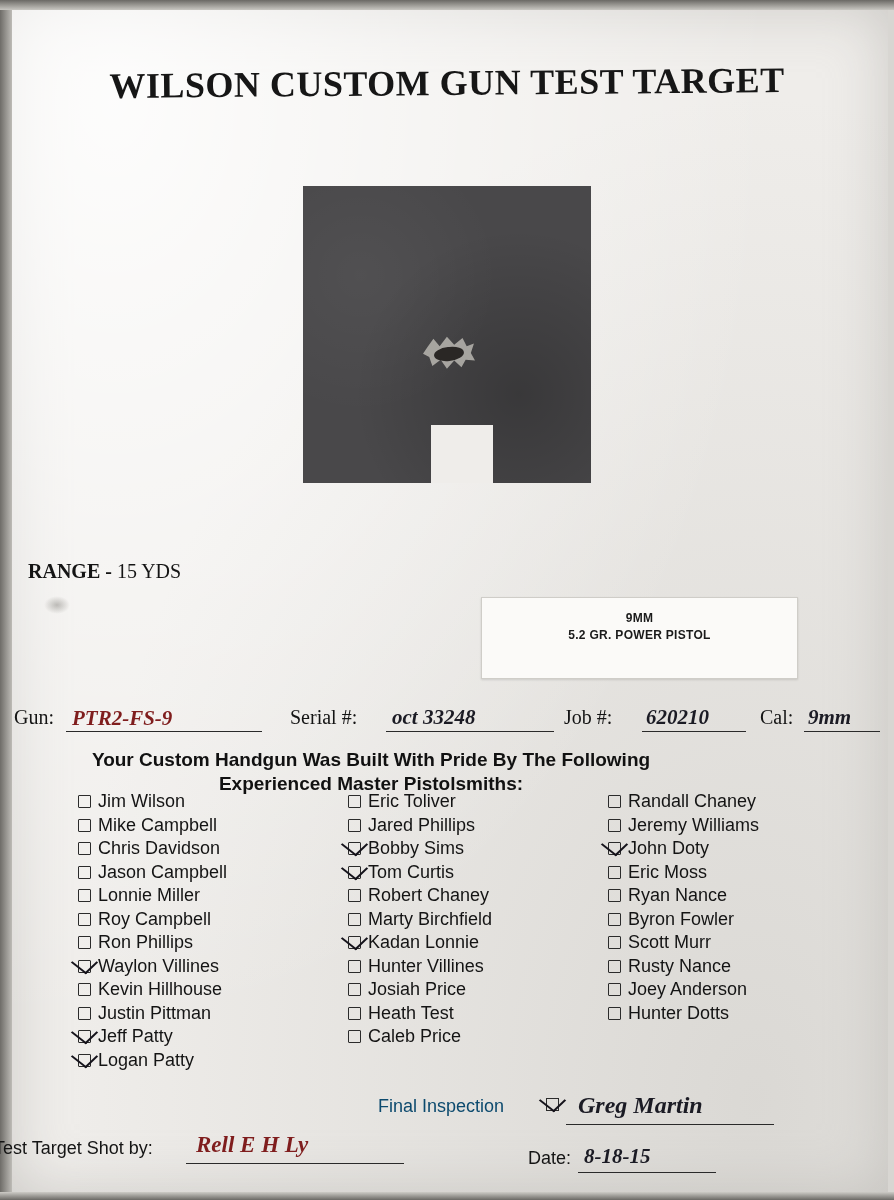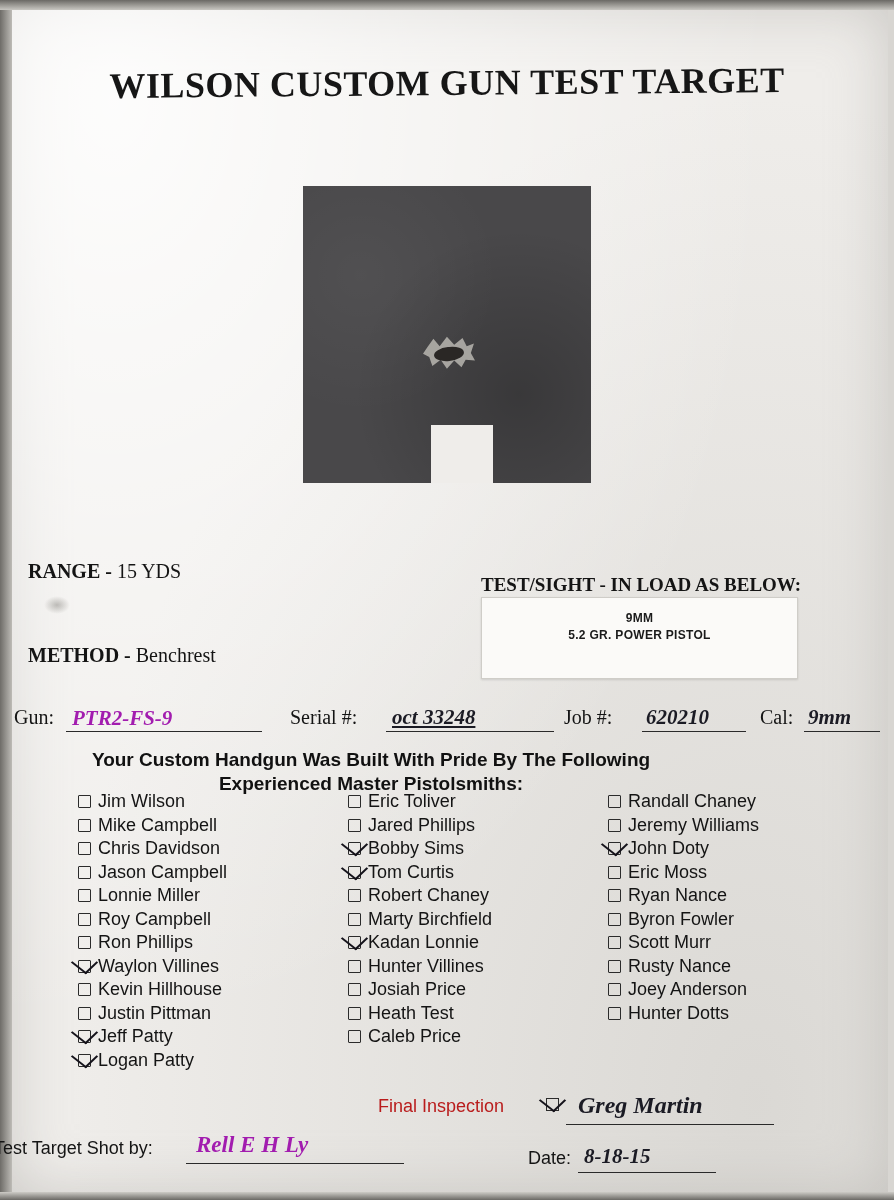--- a/index.html
+++ b/index.html
@@ -180,21 +180,21 @@
   }
   .gunline .rule {
     position: absolute;
     height: 0;
     border-bottom: 1px solid #2a2a2a;
     top: 31px;
   }
   .hand {
     position: absolute;
     font-family: "Liberation Serif", serif;
-    color: #a21caf;
+    color: #7f1d1d;
     font-style: italic;
     font-weight: bold;
   }
   .hand-dark { color: #1b1b24; }
 
   .pride {
     position: absolute;
     top: 748px;
     left: 0;
     width: 742px;
@@ -250,21 +250,21 @@
     border-bottom: 2px solid #14121a;
     transform: rotate(38deg) skewX(-8deg);
   }
 
   .final {
     position: absolute;
     left: 378px;
     top: 1096px;
     font-family: "Liberation Sans", sans-serif;
     font-size: 18px;
-    color: #b91c1c;
+    color: #0c4a6e;
   }
   .final-rule {
     position: absolute;
     left: 566px;
     top: 1124px;
     width: 208px;
     border-bottom: 1px solid #2a2a2a;
   }
   .final-box {
     position: absolute;
@@ -338,39 +338,35 @@
       <div class="core"></div>
     </div>
   </div>
 
   <div class="smudge"></div>
 
   <div class="lbl range">
     <b>RANGE - </b><span>15 YDS</span>
   </div>
 
-  <div class="lbl method">
-    <b>METHOD - </b><span>Benchrest</span>
-  </div>
-
-  <div class="lbl testsight">TEST/SIGHT - IN LOAD AS BELOW:</div>
+
 
   <div class="load-box">
     <div>9MM</div>
     <div>5.2 GR. POWER PISTOL</div>
   </div>
 
   <div class="gunline">
     <span class="k" style="left:6px; top:6px;">Gun:</span>
     <span class="rule" style="left:58px; width:196px;"></span>
     <span class="hand" style="left:64px; top:6px; font-size:21px;">PTR2-FS-9</span>
 
     <span class="k" style="left:282px; top:6px;">Serial #:</span>
     <span class="rule" style="left:378px; width:168px;"></span>
-    <span class="hand hand-dark" style="left:384px; top:5px; font-size:21px;text-decoration:underline;">oct 33248</span>
+    <span class="hand hand-dark" style="left:384px; top:5px; font-size:21px;">oct 33248</span>
 
     <span class="k" style="left:556px; top:6px;">Job #:</span>
     <span class="rule" style="left:634px; width:104px;"></span>
     <span class="hand hand-dark" style="left:638px; top:5px; font-size:21px;">620210</span>
 
     <span class="k" style="left:752px; top:6px;">Cal:</span>
     <span class="rule" style="left:796px; width:76px;"></span>
     <span class="hand hand-dark" style="left:800px; top:5px; font-size:21px;">9mm</span>
   </div>
 

